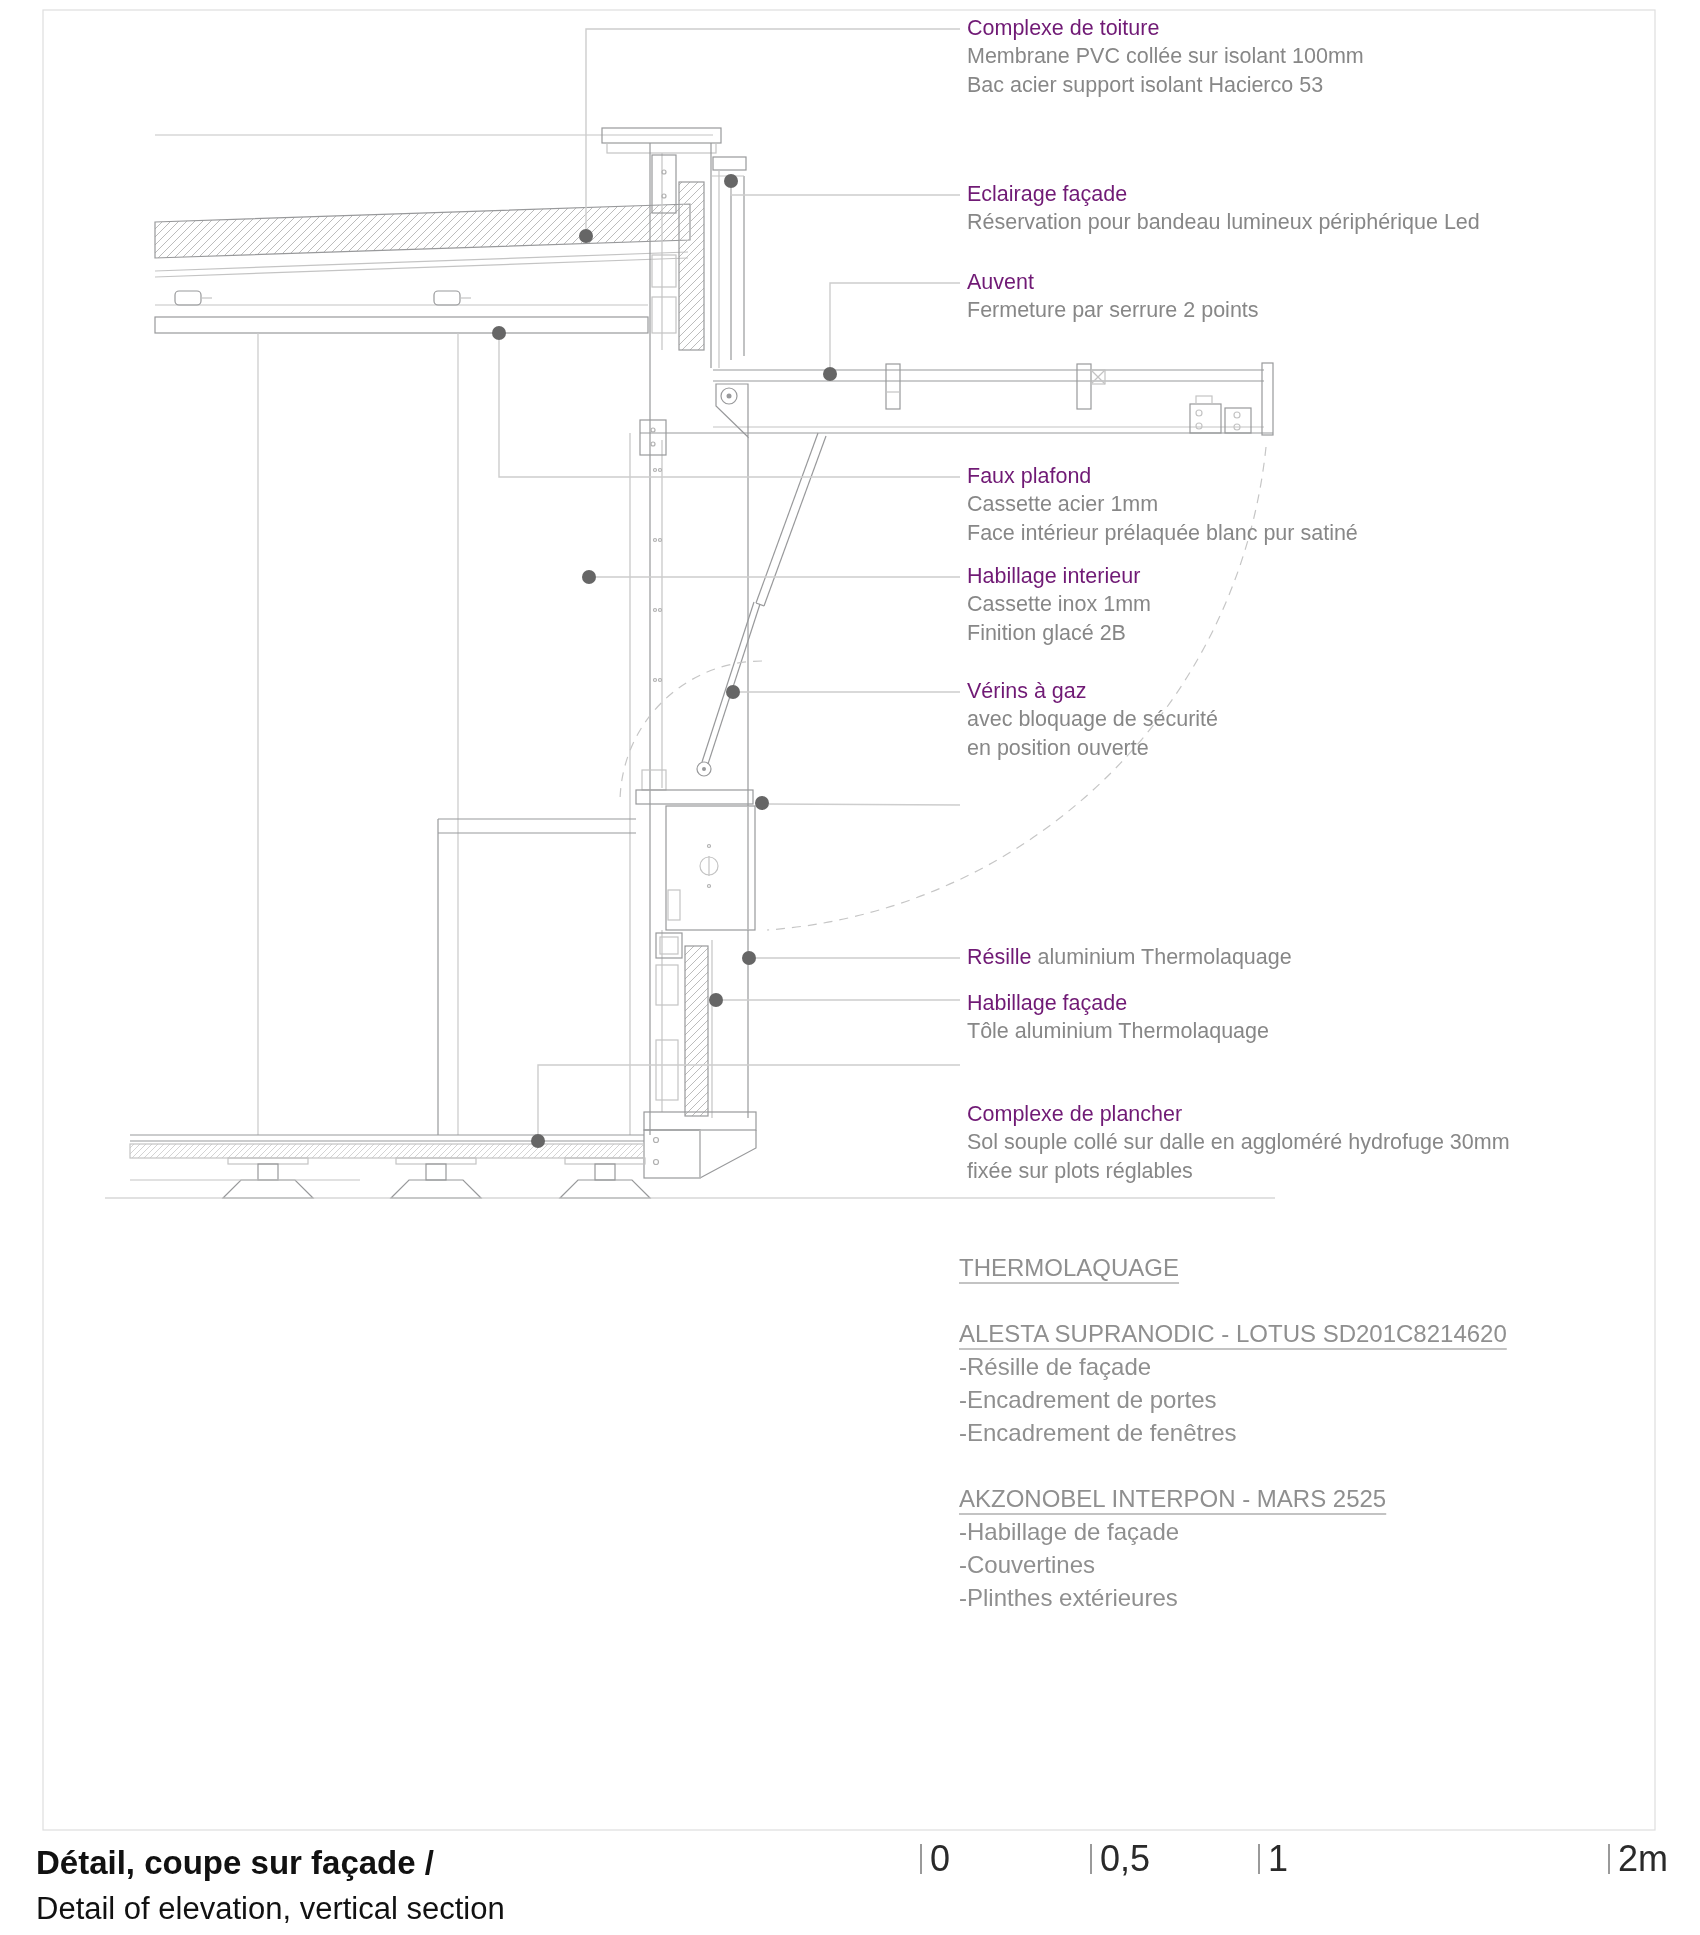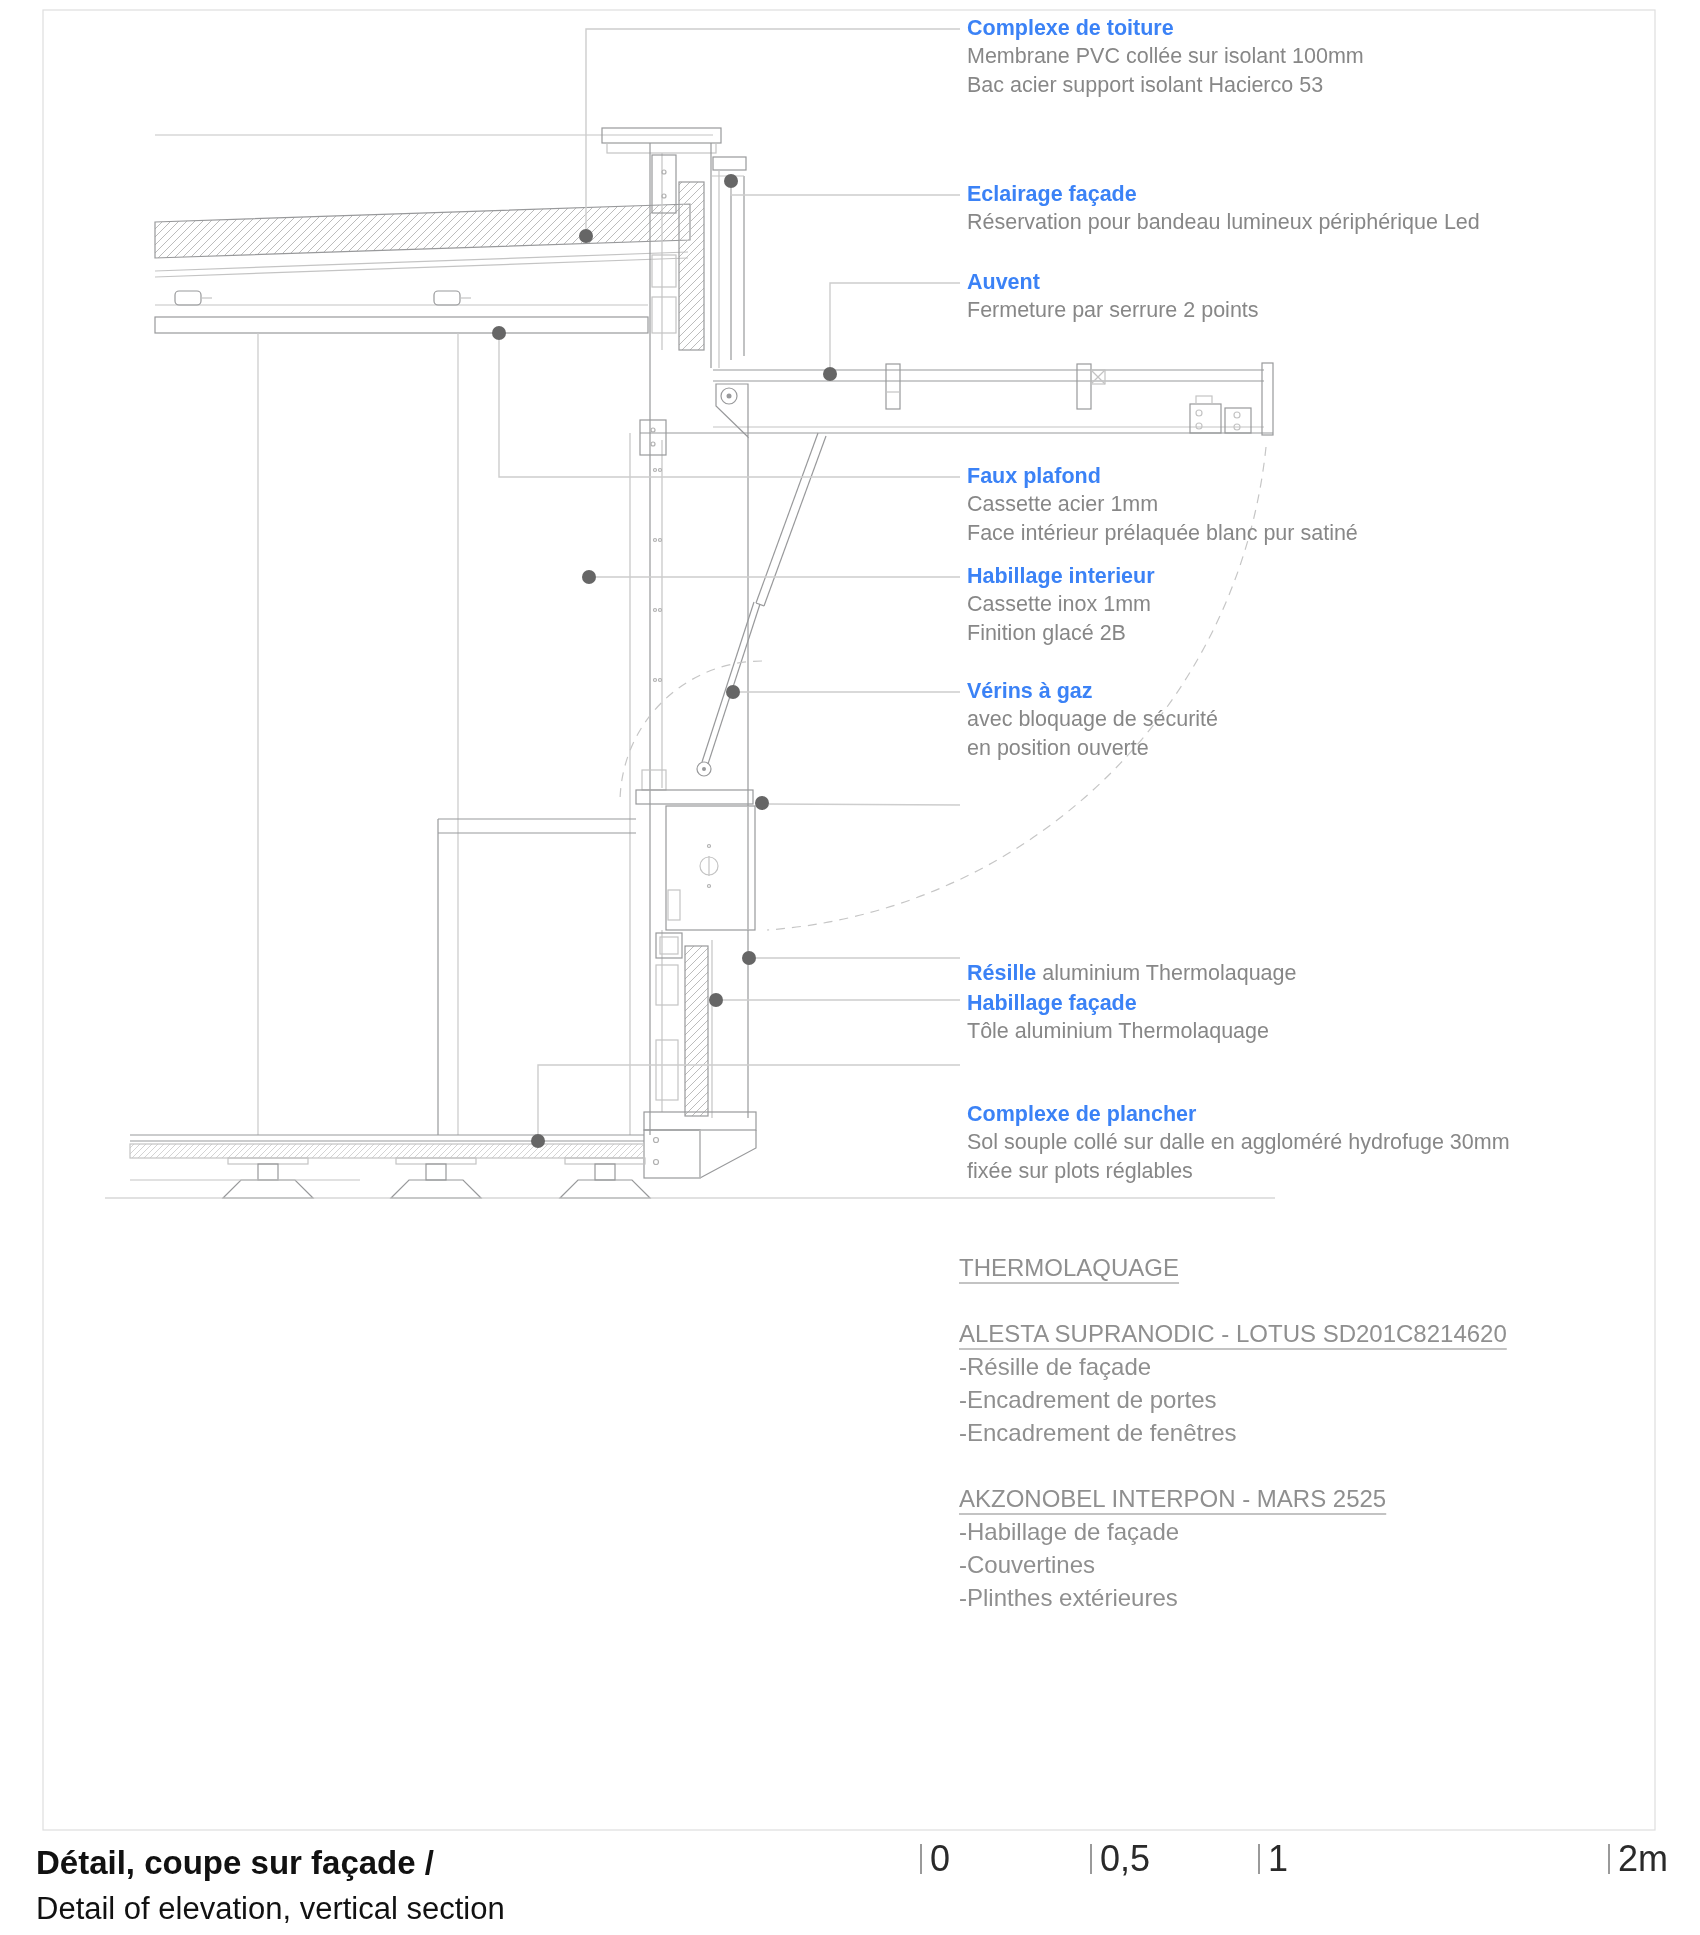--- a/index.html
+++ b/index.html
@@ -4,21 +4,21 @@
 <style>
   html,body{margin:0;padding:0;background:#ffffff;}
   .page{
     position:relative;width:1700px;height:1935px;background:#ffffff;overflow:hidden;
     font-family:"Liberation Sans", sans-serif;
   }
   svg{position:absolute;left:0;top:0;}
   
   .annotations{position:absolute;left:967px;top:0;width:680px;height:1200px;}
   .ann{position:absolute;left:0;color:#878787;font-size:21.5px;line-height:28.4px;white-space:nowrap;}
-  .ann strong{font-weight:bold;color:#3b82f6;}
+  .ann strong{font-weight:normal;color:#701a75;}
   
   .specs{position:absolute;left:959px;top:1251px;color:#8f8f8f;font-size:24px;line-height:33px;white-space:nowrap;}
   .specs .u{text-decoration:underline;text-decoration-color:#c3c3c3;text-underline-offset:6px;text-decoration-thickness:1.5px;}
   .spec-section{margin-top:33px;}
   
   .titleblock{position:absolute;left:36px;top:1840px;color:#111;white-space:nowrap;}
   .title-fr{font-size:33px;font-weight:bold;line-height:46px;}
   .title-en{font-size:31px;font-weight:normal;line-height:46px;}
   
   .scalebar{position:absolute;left:0;top:0;width:1700px;height:1935px;pointer-events:none;}
@@ -240,21 +240,21 @@
       <div class="ann" style="top: 562px;">
         <div><strong>Habillage interieur</strong></div>
         <div>Cassette inox 1mm</div>
         <div>Finition glacé 2B</div>
       </div>
       <div class="ann" style="top: 677px;">
         <div><strong>Vérins à gaz</strong></div>
         <div>avec bloquage de sécurité</div>
         <div>en position ouverte</div>
       </div>
-      <div class="ann" style="top: 943px; margin-top: 16px;">
+      <div class="ann" style="top: 943px;">
         <div><strong>Résille</strong> aluminium Thermolaquage</div>
       </div>
       <div class="ann" style="top: 989px;">
         <div><strong>Habillage façade</strong></div>
         <div>Tôle aluminium Thermolaquage</div>
       </div>
       <div class="ann" style="top: 1100px;">
         <div><strong>Complexe de plancher</strong></div>
         <div>Sol souple collé sur dalle en aggloméré hydrofuge 30mm</div>
         <div>fixée sur plots réglables</div>

